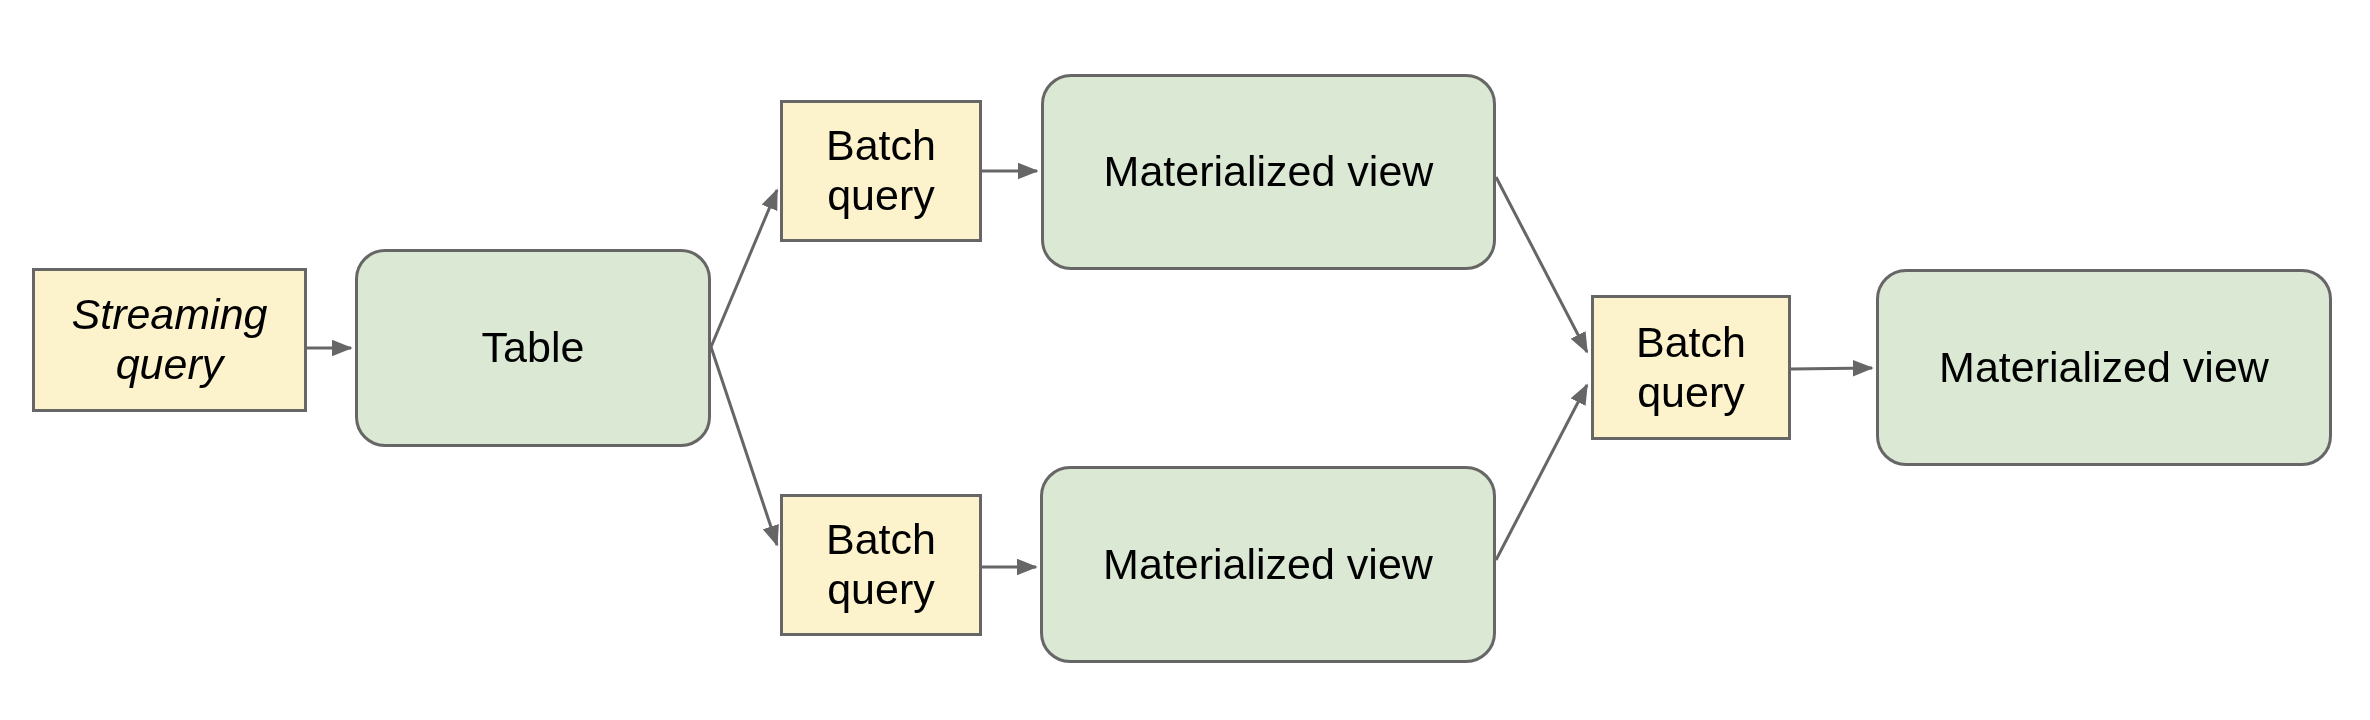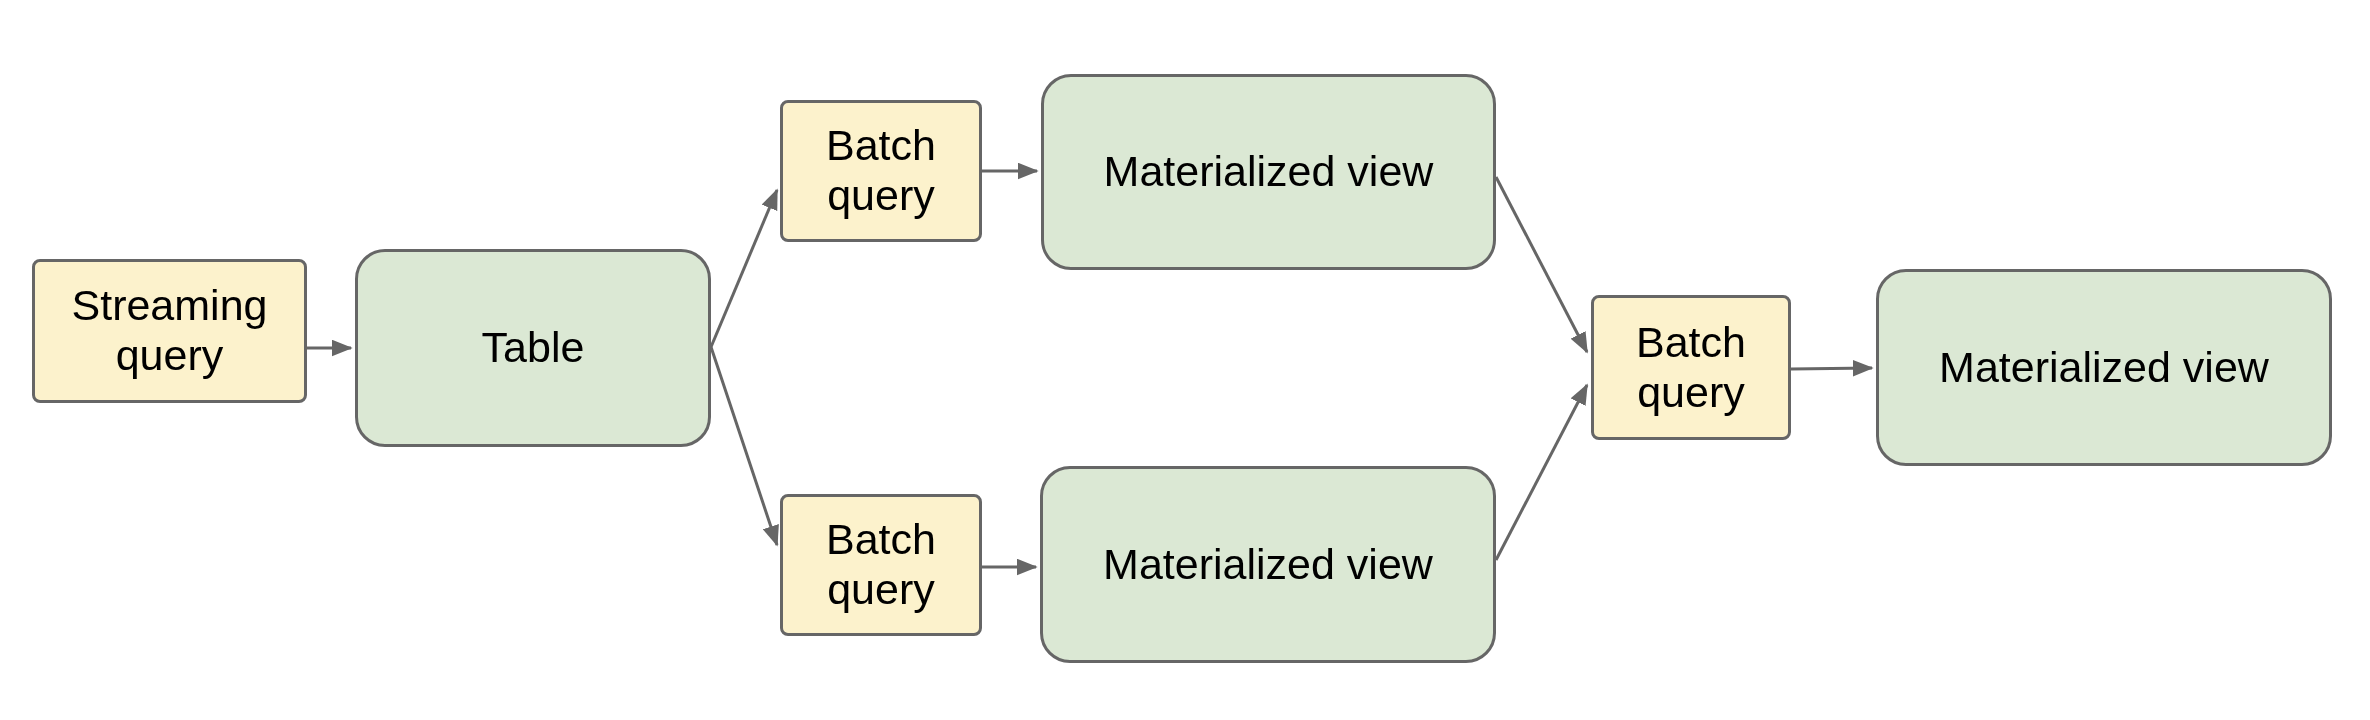--- a/index.html
+++ b/index.html
@@ -22,21 +22,21 @@
   .node{
     position:absolute;
     display:flex;align-items:center;justify-content:center;
     text-align:center;
     color:var(--text);
     font-size:43px;line-height:1.16;
     border:3px solid var(--stroke);
     padding:6px 14px;
     z-index:2;
   }
-  .node.query{background:var(--query-fill);border-radius:8px;}
+  .node.query{background:var(--query-fill);border-radius:0;}
   .node.store{background:var(--store-fill);border-radius:30px;text-align:center;}
   .node .label{display:block;}
 </style>
 </head>
 <body>
 
 <div class="canvas">
 
   <svg class="edges" id="edges-layer" aria-hidden="true">
     <defs>
@@ -47,21 +47,21 @@
   <line x1="307" y1="348" x2="351" y2="348" marker-end="url(#arrowhead)"></line>
       <line x1="711" y1="347" x2="777" y2="190" marker-end="url(#arrowhead)"></line>
       <line x1="711" y1="347" x2="777" y2="545" marker-end="url(#arrowhead)"></line>
       <line x1="982" y1="171" x2="1037" y2="171" marker-end="url(#arrowhead)"></line>
       <line x1="982" y1="567" x2="1036" y2="567" marker-end="url(#arrowhead)"></line>
       <line x1="1496" y1="177" x2="1587" y2="352" marker-end="url(#arrowhead)"></line>
       <line x1="1496" y1="560" x2="1587" y2="385" marker-end="url(#arrowhead)"></line>
       <line x1="1791" y1="369" x2="1872" y2="368" marker-end="url(#arrowhead)"></line>
     </svg>
 
-  <div class="node query" style="left: 32px; top: 259px; width: 275px; height: 144px;">
+  <div class="node query" style="left: 32px; top: 268px; width: 275px; height: 144px; font-style: italic;">
     <span class="label">Streaming query</span>
   </div>
 
   <div class="node store" style="left: 355px; top: 249px; width: 356px; height: 198px;">
     <span class="label">Table</span>
   </div>
 
   <div class="node query" style="left: 780px; top: 100px; width: 202px; height: 142px;">
     <span class="label">Batch query</span>
   </div>

